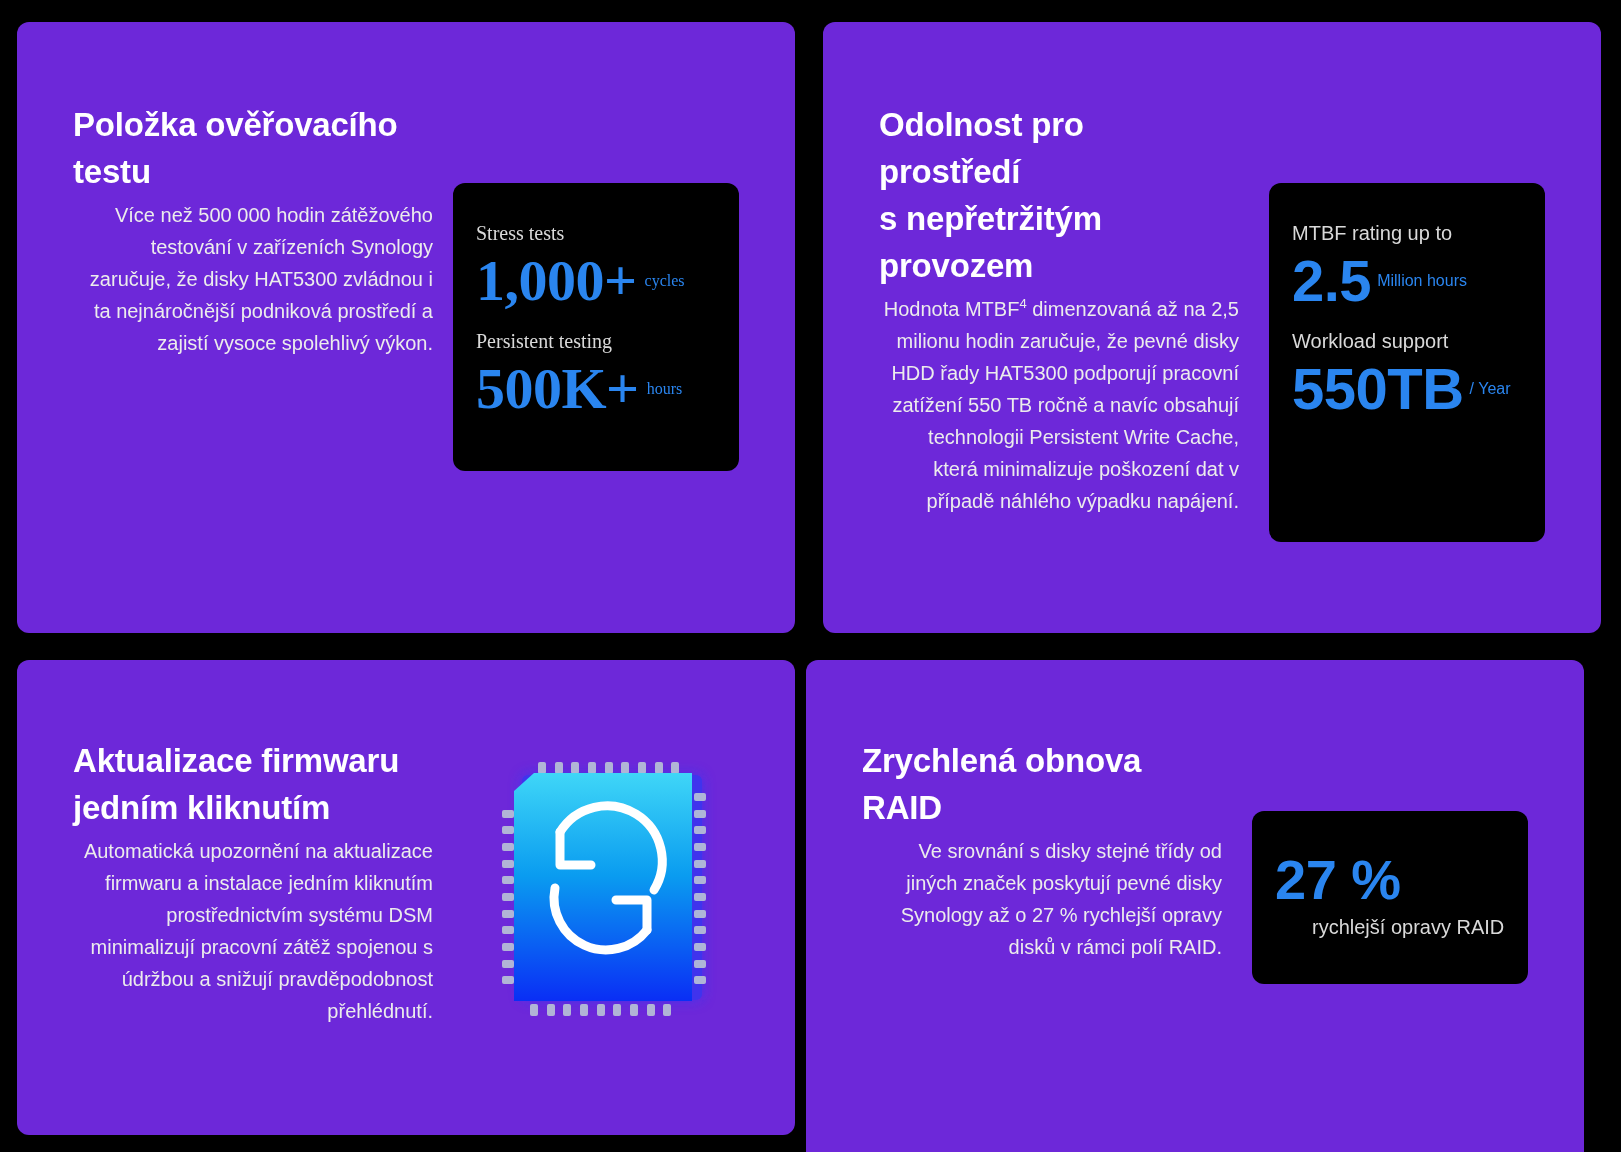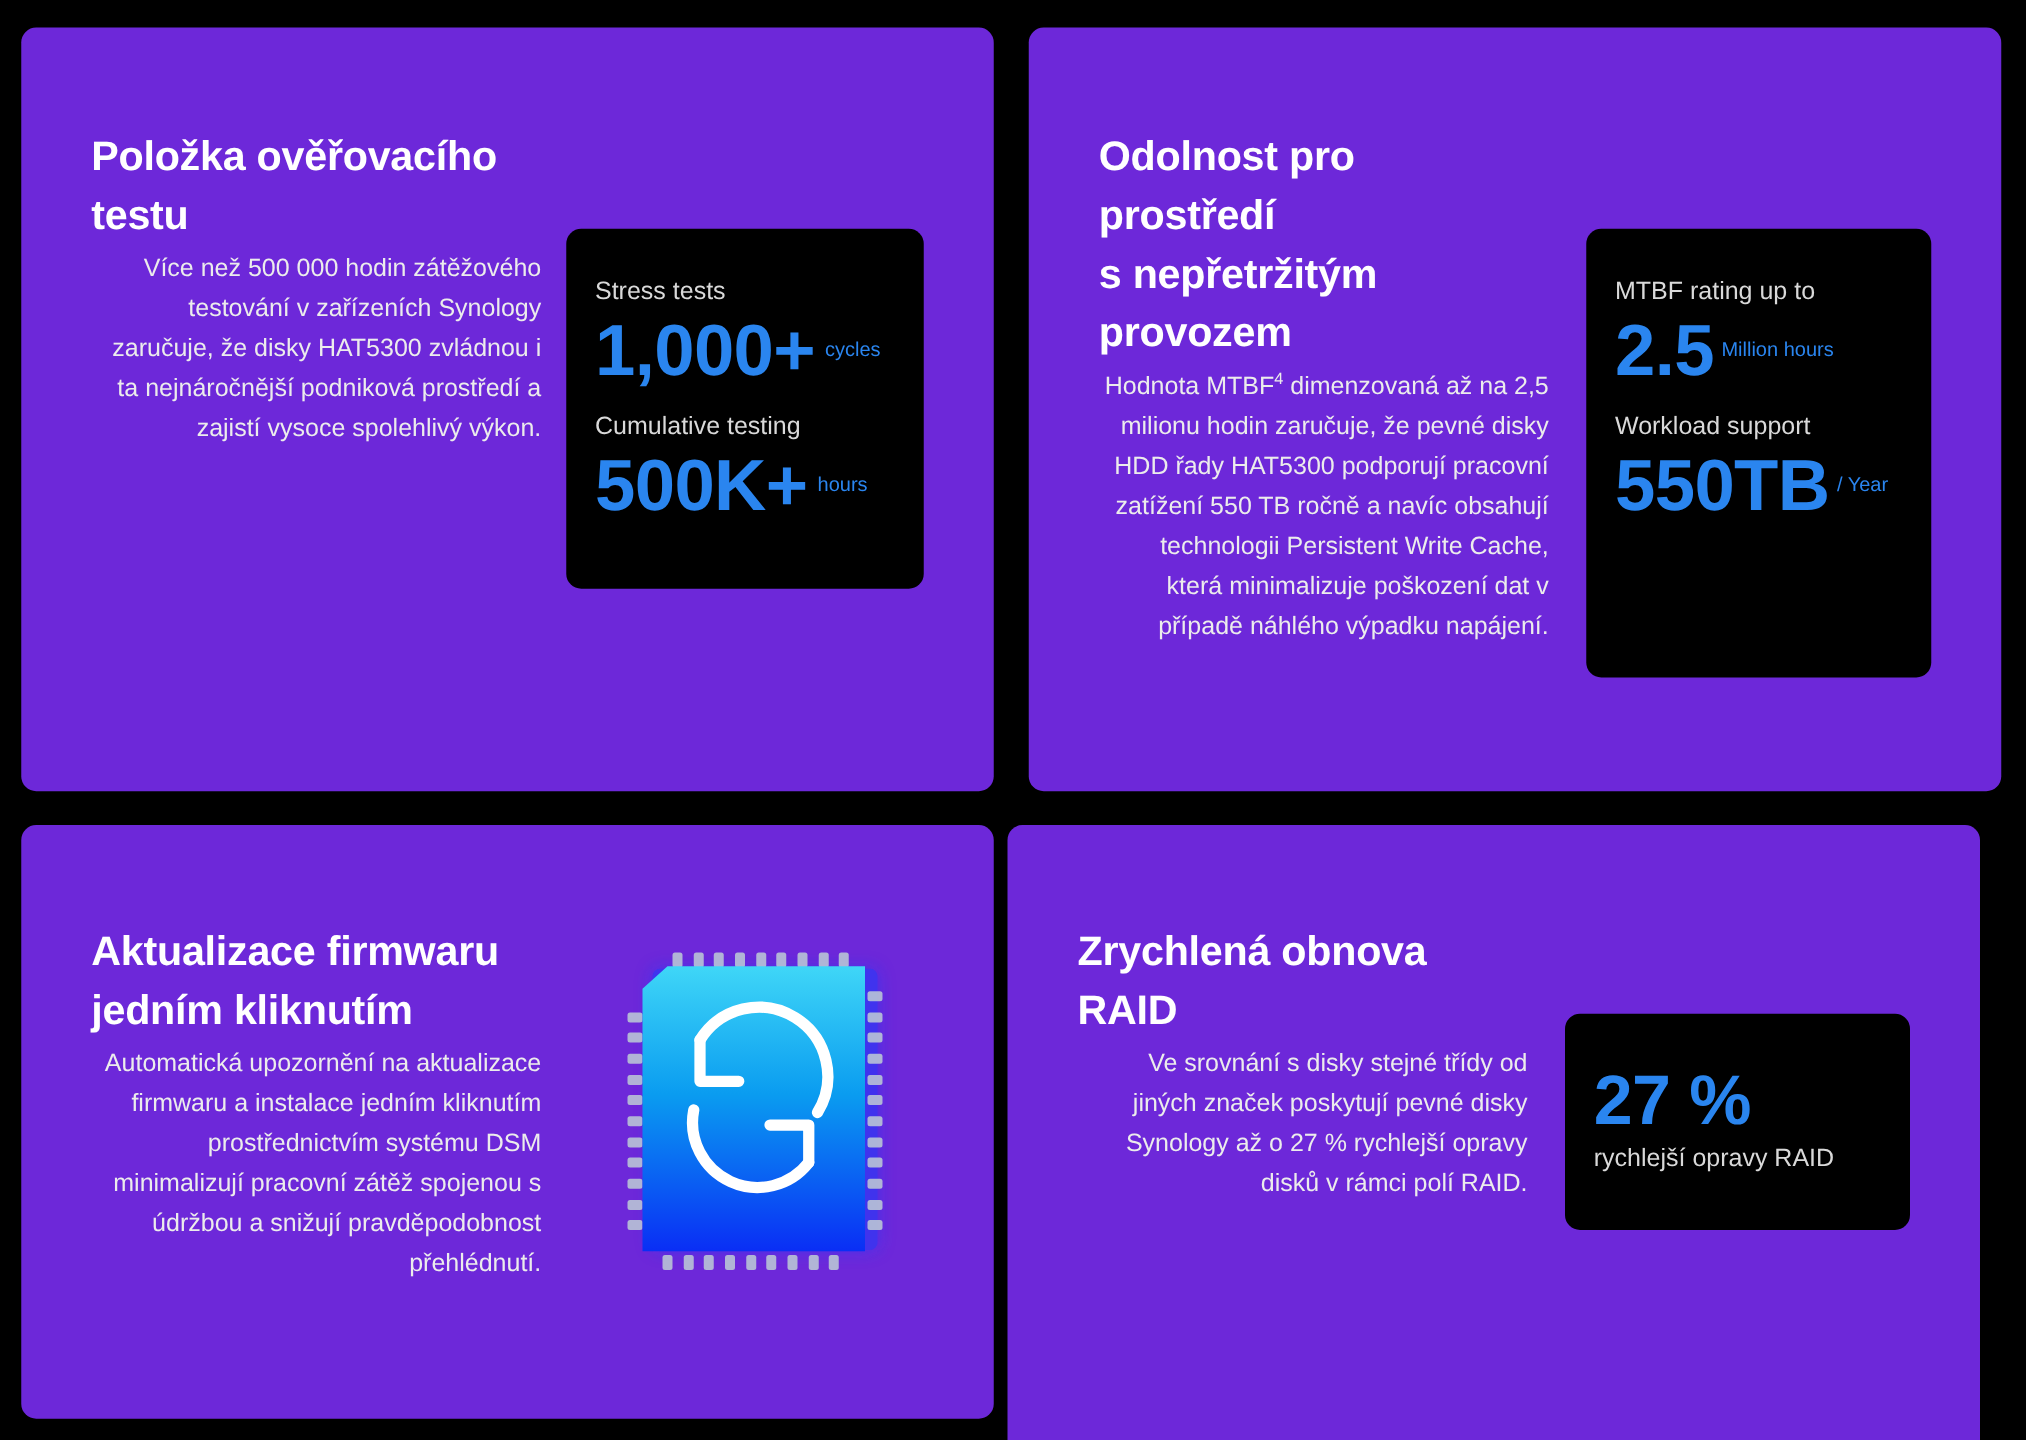--- a/index.html
+++ b/index.html
@@ -55,21 +55,21 @@
     font-size: 13px;
     line-height: 0;
   }
 
   .stat-box {
     position: absolute;
     background: #000000;
     border-radius: 12px;
     box-sizing: border-box;
   }
-  #stat-box-1 { left: 436px; top: 161px; width: 286px; height: 288px; padding: 38px 0 0 23px; }
+  #stat-box-1 { left: 436px; top: 161px; width: 286px; height: 288px; padding: 38px 0 0 23px; font-family: Liberation Serif, serif; }
   #stat-box-2 { left: 446px; top: 161px; width: 276px; height: 359px; padding: 38px 0 0 23px; }
   #stat-box-4 { left: 446px; top: 151px; width: 276px; height: 173px; padding: 38px 0 0 23px; }
 
   .stat-label {
     font-size: 20px;
     color: #d9d9d9;
     line-height: 24px;
     margin: 0;
   }
   .stat-row {
@@ -89,20 +89,21 @@
     font-size: 16px;
     color: #2a85ef;
     margin-left: 8px;
   }
   #stat-box-4 .stat-value {
     font-size: 56px;
     line-height: 62px;
   }
   #stat-box-4 .stat-label {
     margin-top: 4px;
+    margin-left: 37px;
   }
 
   .chip-wrap {
     position: absolute;
     left: 465px;
     top: 80px;
     width: 250px;
     height: 300px;
   }
 </style>
@@ -113,21 +114,21 @@
   <div class="text-col">
     <h2 class="card-title">Položka ověřovacího testu</h2>
     <p class="card-body">Více než 500 000 hodin zátěžového testování v zařízeních Synology zaručuje, že disky HAT5300 zvládnou i ta nejnáročnější podniková prostředí a zajistí vysoce spolehlivý výkon.</p>
   </div>
   <div class="stat-box" id="stat-box-1">
     <p class="stat-label">Stress tests</p>
     <div class="stat-row">
       <span class="stat-value">1,000+</span>
       <span class="stat-unit">cycles</span>
     </div>
-    <p class="stat-label">Cumulative testing</p>
+    <p class="stat-label">Persistent testing</p>
     <div class="stat-row">
       <span class="stat-value">500K+</span>
       <span class="stat-unit">hours</span>
     </div>
   </div>
 </section>
 
 <section class="card" id="card-2">
   <div class="text-col">
     <h2 class="card-title">

